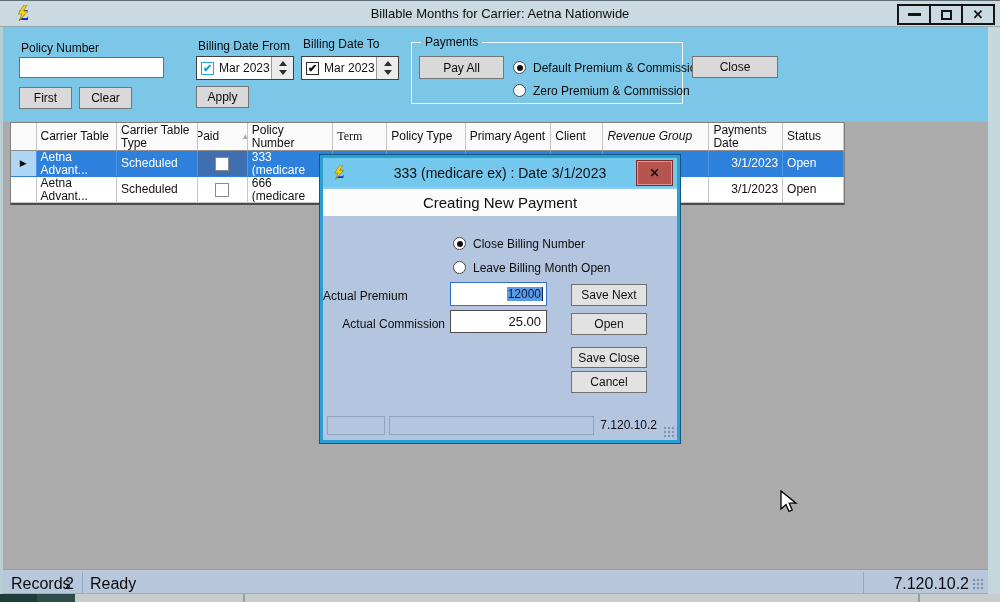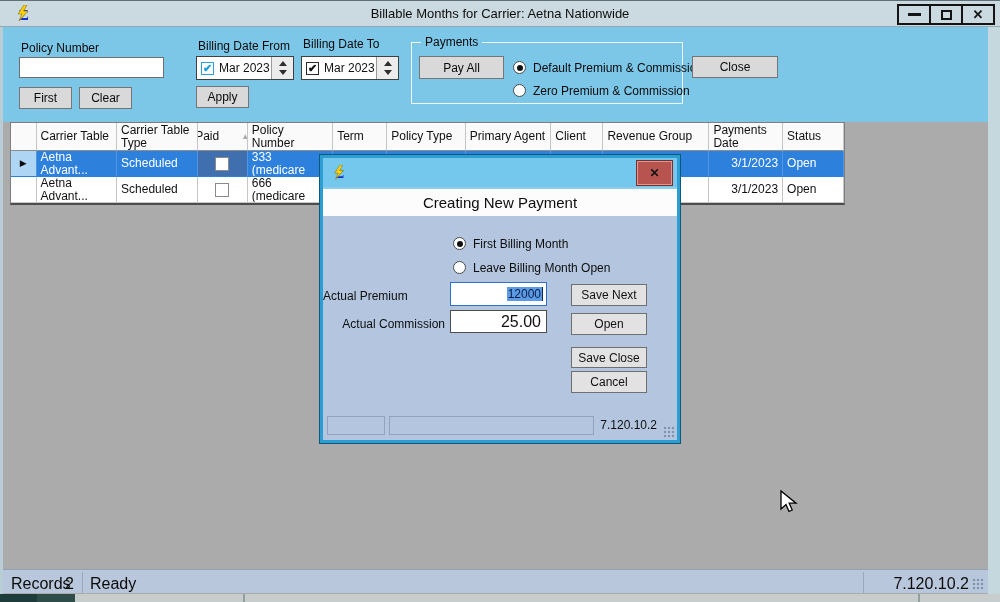--- a/index.html
+++ b/index.html
@@ -71,22 +71,22 @@
           background:#fff; font-size:12px; }
   .g-row { display:flex; }
   .g-head { height:28px; background:#fafafa; }
   .g-body { height:26px; }
   .gc { border-right:1px solid #c6c6c6; display:flex; align-items:center; padding:0 4px;
         overflow:hidden; white-space:normal; line-height:13px; }
   .g-head .gc { border-bottom:1px solid #8e8e8e; }
   .g-body .gc { border-bottom:1px solid #c6c6c6; }
   .c-sel{ width:26px; justify-content:center; padding:0; }
   .c-ct{ width:82px; } .c-ctt{ width:82px; } .c-paid{ width:51px;gap:12px; }
-  .c-pol{ width:87px; } .c-term{ width:55px; } .c-pt{ width:80px; }
-  .c-pa{ width:87px; } .c-cli{ width:53px; } .c-rg{ width:108px; }
+  .c-pol{ width:87px; } .c-term{ width:55px;font-family:Liberation Serif, serif; } .c-pt{ width:80px; }
+  .c-pa{ width:87px; } .c-cli{ width:53px; } .c-rg{ width:108px;font-style:italic; }
   .c-bd{ width:75px; justify-content:flex-end; } .c-st{ width:62px; }
   .g-head .c-bd { justify-content:flex-start; }
   .sort-ico { color:#a9a9a9; font-size:8px; margin-left:10px; }
   .row-sel { background:#2d81dd; color:#fff; }
   .row-sel .gc { border-right:1px solid #4f96e4; border-bottom:1px solid #2d81dd; }
   .row-sel .c-sel { background:#aed5f4; color:#111; }
   .row-sel .c-paid { background:#3f6fae; }
   .row-ind { font-size:9px; color:#0a0a0a; }
   .grid-chk { width:14px; height:14px; background:#fff; border:1px solid #8a8a8a; margin:0 auto; }
   .c-paid { justify-content:center; }
@@ -106,21 +106,21 @@
                  padding-top:5px; color:#0d0d0d; }
   .dlg-radio1 { left:130px; top:79px; } .dlg-radio1-lbl { left:150px; top:79px; }
   .dlg-radio2 { left:130px; top:103px; } .dlg-radio2-lbl { left:150px; top:103px; }
   .dlg .tb-label { color:#0d0d0d; }
   .lbl-premium { left:0px; top:131px; width:122px; }
   .lbl-commission { left:0px; top:159px; width:122px; text-align:right; }
   .inp-premium { left:127px; top:124px; width:97px; height:24px; border:1px solid #2f6fd0;
                  display:flex; align-items:center; justify-content:flex-end; padding:0 3px; font-size:12px; }
   .sel-text { background:#5b9be4; color:#0a1c4a; padding:0 1px; border-right:1px solid #11264e; }
   .inp-commission { left:127px; top:152px; width:97px; height:23px; border:1px solid #4d4d4d;
-                    display:flex; align-items:center; justify-content:flex-end; padding:0 5px; font-size:16px; }
+                    display:flex; align-items:center; justify-content:flex-end; padding:0 5px; font-size:13px; }
   .dbtn { background:#e2e2e2; border:1px solid #6f6f6f; font-size:12px;
           display:flex; align-items:center; justify-content:center; }
   .btn-savenext { left:248px; top:126px; width:76px; height:22px; }
   .btn-next     { left:248px; top:155px; width:76px; height:22px; }
   .btn-saveclose{ left:248px; top:189px; width:76px; height:21px; }
   .btn-cancel   { left:248px; top:213px; width:76px; height:22px; }
   .dlg-status { left:0px; bottom:3px; width:354px; height:23px; display:flex; align-items:stretch;
                 padding:2px 4px; gap:4px; font-size:12px; }
   .dlg-seg { border:1px solid #90a4bf; }
   .dlg-seg1 { width:58px; } .dlg-seg2 { width:205px; }
@@ -271,30 +271,31 @@
     <div class="gc c-st">Open</div>
   </div>
 </div>
 
 <div class="abs dialog dlg">
   <div class="dlg-title">
     <svg class="dlg-icon" viewBox="0 0 18 18">
       <text x="4" y="15" font-size="15" font-weight="bold" fill="#1733cc" font-family="Liberation Serif, serif">Σ</text>
       <polygon points="9,0 3,9 7,9 4,16 13,6 8.5,6 12,0" fill="#ffd400" stroke="#8a6d00" stroke-width="0.6"></polygon>
     </svg>
+    <div class="dlg-title-text">333 (medicare ex) : Date 3/1/2023</div>
     <div class="dlg-close">
         <span>✕</span>
       </div>
   </div>
   <div class="dlg-heading">Creating New Payment</div>
 
   <div class="abs radio dlg-radio1">
       <div class="dot"></div>
     </div>
-  <div class="abs tb-label dlg-radio1-lbl">First Billing Month</div>
+  <div class="abs tb-label dlg-radio1-lbl">Close Billing Number</div>
   <div class="abs radio dlg-radio2"></div>
   <div class="abs tb-label dlg-radio2-lbl">Leave Billing Month Open</div>
 
   <div class="abs tb-label lbl-premium">Actual Premium</div>
   <div class="abs input-box inp-premium">
     <span class="sel-text">12000</span>
   </div>
   <div class="abs dbtn btn-savenext">Save Next</div>
 
   <div class="abs tb-label lbl-commission">Actual Commission</div>

